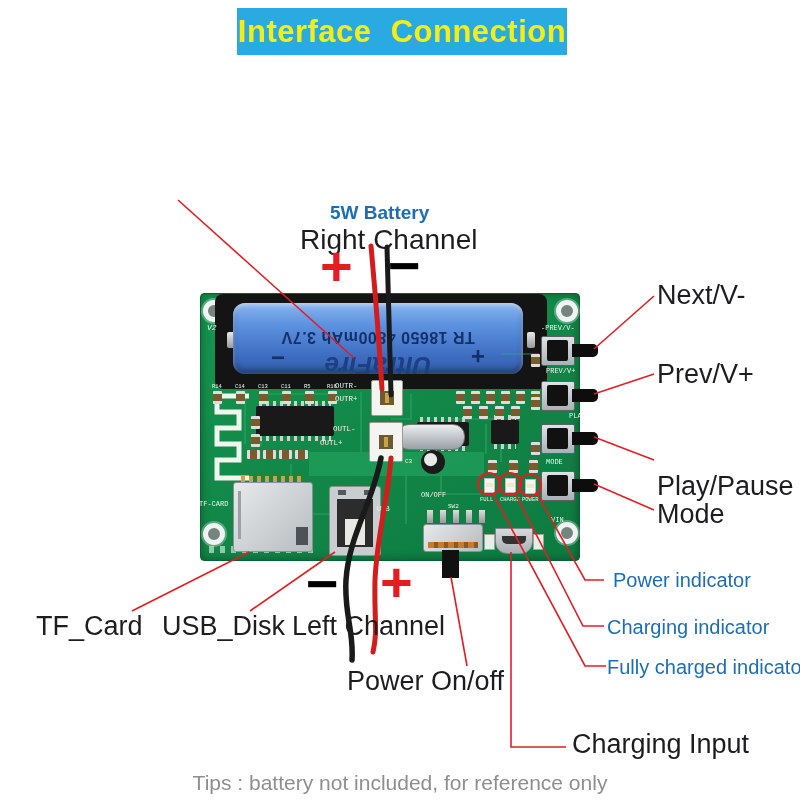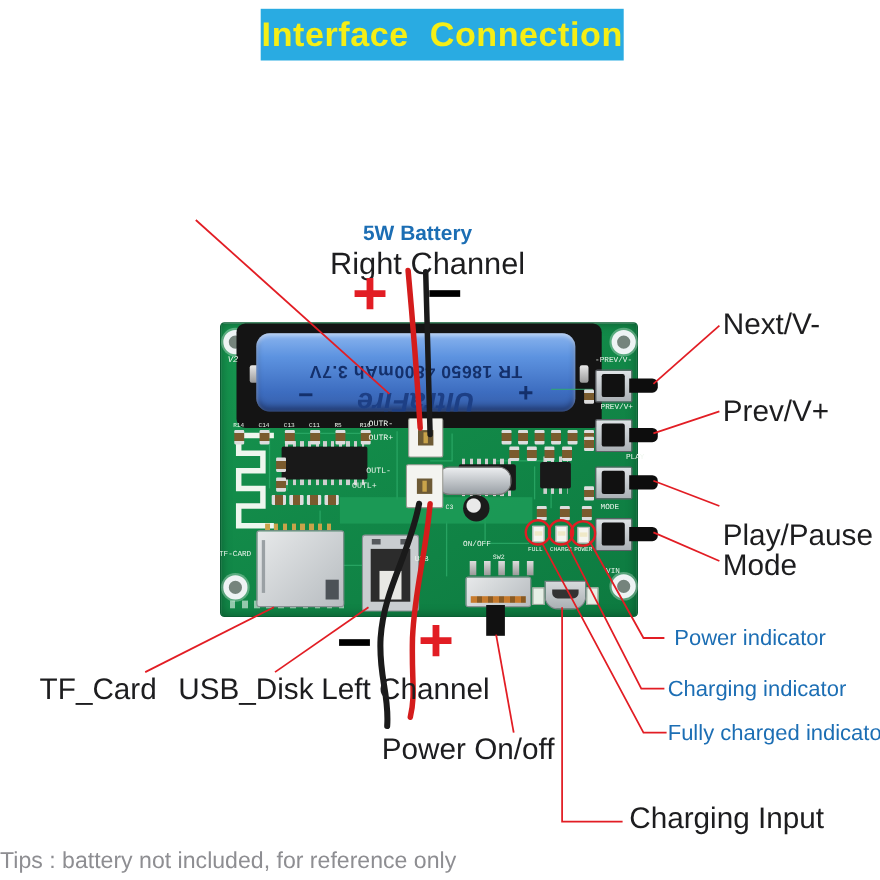--- a/index.html
+++ b/index.html
@@ -8,21 +8,21 @@
   .abs{position:absolute;}
   
   .banner{position:absolute;left:237px;top:8px;width:330px;height:47px;
           background:var(--banner_bg,#29abe2);display:flex;align-items:center;justify-content:center;}
   .banner span{color:var(--banner_text,#f5ee16);font-size:31px;font-weight:600;word-spacing:10px;letter-spacing:.5px;}
   .lbl{position:absolute;color:var(--label_black,#1d1d1f);font-size:27px;white-space:nowrap;z-index:6;}
   .lbl-sm{position:absolute;color:var(--label_blue,#1c6eb4);font-size:20px;white-space:nowrap;z-index:6;}
   .lbl-speaker{position:absolute;color:var(--label_blue,#1c6eb4);font-size:19px;font-weight:600;white-space:nowrap;z-index:6;}
   .sym{position:absolute;font-weight:700;font-size:56px;line-height:44px;z-index:6;}
   .sym.red{color:var(--annotation_red,#e21d24);}
-  .tips{position:absolute;left:0;top:771px;width:100%;
+  .tips{position:absolute;left:0;top:771px;width:100%;text-align:center;
         color:var(--tips_gray,#8e8e92);font-size:21px;z-index:6;}
   
   .board{position:absolute;left:200px;top:293px;width:378px;height:266px;z-index:1;
          background:linear-gradient(150deg,#16954f,#0d7a40);
          border:1px solid #0a5f33;border-radius:4px;box-shadow:inset 0 0 10px rgba(0,0,0,.35);}
   .hole{position:absolute;width:22px;height:22px;border-radius:50%;background:#75847c;
         border:5px solid #eef3f4;box-sizing:border-box;box-shadow:0 0 0 2px rgba(255,255,255,.3);}
   .holder{position:absolute;left:14px;top:0;width:332px;height:95px;background:#141414;border-radius:8px;}
   .battery{position:absolute;left:32px;top:9px;width:290px;height:71px;border-radius:12px;overflow:hidden;
            background:linear-gradient(#8ab4ee 0%,#5d93e0 30%,#3d6dc0 75%,#355da8 100%);

